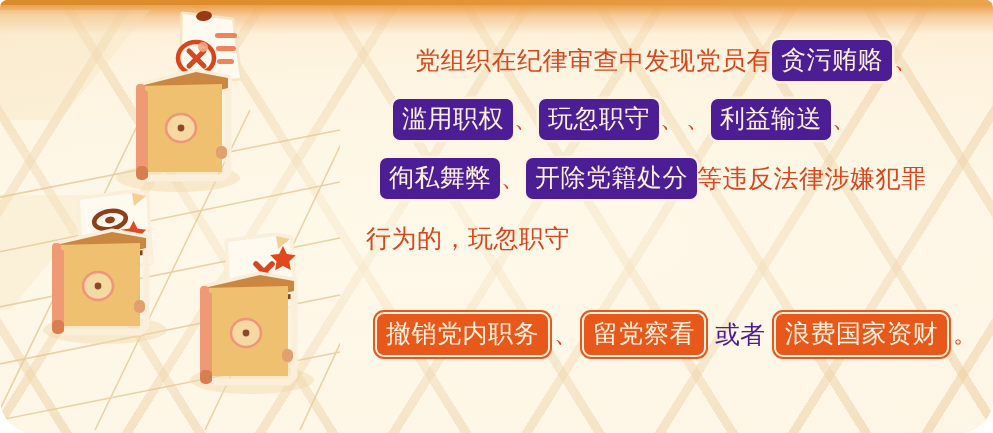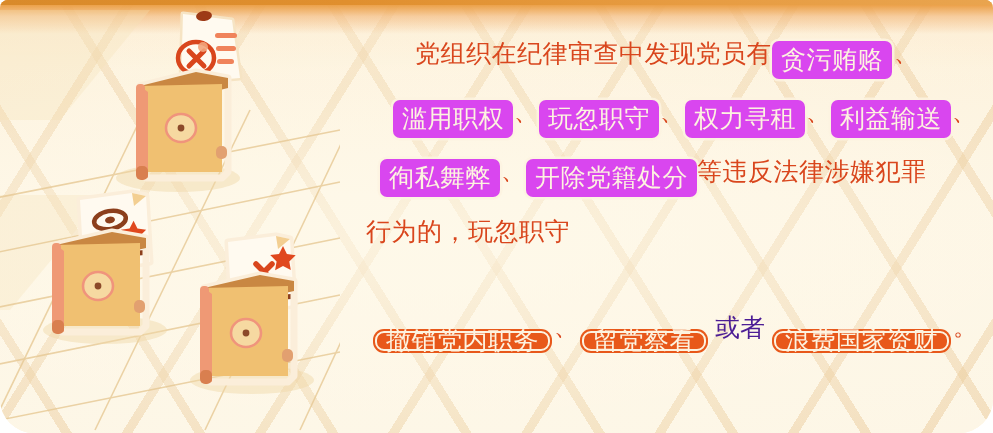--- a/index.html
+++ b/index.html
@@ -54,42 +54,42 @@
   
   .art{position:absolute;left:0;top:0;width:340px;height:433px;}
   .art svg{display:block;}
 
   
   .copy{
     position:absolute;left:352px;top:22px;width:560px;height:390px;
     color:#d9461d;
   }
   .line{
-    display:flex;flex-wrap:nowrap;
+    display:flex;align-items:center;flex-wrap:nowrap;
     height:38px;white-space:nowrap;
   }
   .l1{margin-left:63px;margin-top:19px;}
   .l2{margin-left:14px;margin-top:21px;padding-left:27px;}
   .l3{margin-left:28px;margin-top:21px;}
   .l4{margin-left:14px;margin-top:22px;}
   .l5{margin-left:20px;margin-top:58px;}
 
   .plain{
     font-size:25px;line-height:1;color:#d9461d;
     letter-spacing:.5px;font-weight:400;
   }
   .punct{
     font-size:24px;color:#d9461d;margin:0 1px 0 2px;line-height:1;
   }
   .punct-tight{font-size:24px;color:#d9461d;margin:0 1px;line-height:1;}
 
   
   .chip{
     display:inline-flex;align-items:center;justify-content:center;
-    background:#d946ef;
+    background:#4c1d95;
     color:#fdf3e0;
     font-size:25px;line-height:1;
     padding:7px 9px 9px 9px;
     border-radius:7px;
     letter-spacing:.5px;
     box-shadow:0 0 0 2.5px rgba(253,243,224,.85);
   }
   
   .chip-o{
     display:inline-flex;align-items:center;justify-content:center;
@@ -252,21 +252,20 @@
       <span class="gap"></span>
       <span class="chip">贪污贿赂</span>
       <span class="punct">、</span>
     </div>
 
     <div class="line l2">
       <span class="chip">滥用职权</span>
       <span class="punct-tight">、</span>
       <span class="chip">玩忽职守</span>
       <span class="punct-tight">、</span>
-      <span class="chip">权力寻租</span>
       <span class="punct-tight">、</span>
       <span class="chip">利益输送</span>
       <span class="punct-tight">、</span>
     </div>
 
     <div class="line l3">
       <span class="chip">徇私舞弊</span>
       <span class="punct-tight">、</span>
       <span class="chip">开除党籍处分</span>
       <span class="gap"></span>

